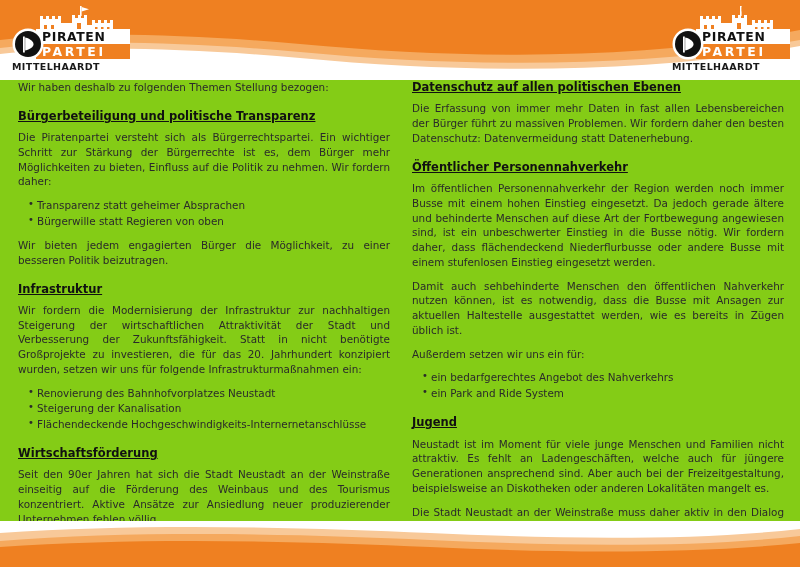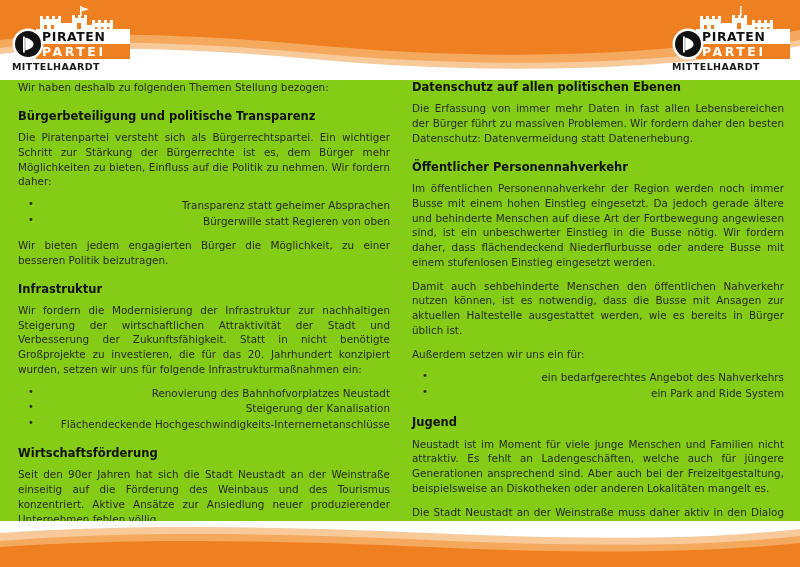--- a/index.html
+++ b/index.html
@@ -79,20 +79,21 @@
   .col-left  { left: 18px; }
   .col-right { left: 412px; }
 
   h2.section-title {
     font-size: 11.5px;
     font-weight: bold;
     color: #111111;
     margin: 0 0 7px 0;
     line-height: 1.25;
     font-family: "DejaVu Sans", sans-serif;
+    text-decoration: underline;
   }
   p.para {
     font-size: 10.4px;
     line-height: 1.42;
     color: #2a2a2a;
     margin: 0 0 9px 0;
     text-align: justify;
     font-family: "DejaVu Sans", sans-serif;
   }
   p.para.lead { margin-bottom: 14px; }
@@ -102,21 +103,20 @@
     padding: 0 0 0 10px;
     list-style: none;
   }
   ul.bullets li {
     font-size: 10.4px;
     line-height: 1.48;
     color: #2a2a2a;
     position: relative;
     padding-left: 9px;
     font-family: "DejaVu Sans", sans-serif;
-    text-align: right;
   }
   ul.bullets li::before {
     content: "\2022";
     position: absolute;
     left: 0;
     top: -1px;
     font-size: 10px;
     color: #2a2a2a;
   }
 
@@ -261,21 +261,21 @@
 
     <div class="column col-right">
       <div id="right-sections">
           <div class="block">
             <h2 class="section-title">Datenschutz auf allen politischen Ebenen</h2>
             <p class="para">Die Erfassung von immer mehr Daten in fast allen Lebensbereichen der Bürger führt zu massiven Problemen. Wir fordern daher den besten Datenschutz: Datenvermeidung statt Datenerhebung.</p>
           </div>
           <div class="block">
             <h2 class="section-title">Öffentlicher Personennahverkehr</h2>
             <p class="para">Im öffentlichen Personennahverkehr der Region werden noch immer Busse mit einem hohen Einstieg eingesetzt. Da jedoch gerade ältere und behinderte Menschen auf diese Art der Fortbewegung angewiesen sind, ist ein unbeschwerter Einstieg in die Busse nötig. Wir fordern daher, dass flächendeckend Niederflurbusse oder andere Busse mit einem stufenlosen Einstieg eingesetzt werden.</p>
-            <p class="para">Damit auch sehbehinderte Menschen den öffentlichen Nahverkehr nutzen können, ist es notwendig, dass die Busse mit Ansagen zur aktuellen Haltestelle ausgestattet werden, wie es bereits in Bürger üblich ist.</p>
+            <p class="para">Damit auch sehbehinderte Menschen den öffentlichen Nahverkehr nutzen können, ist es notwendig, dass die Busse mit Ansagen zur aktuellen Haltestelle ausgestattet werden, wie es bereits in Zügen üblich ist.</p>
             <p class="para">Außerdem setzen wir uns ein für:</p>
             <ul class="bullets">
               <li>ein bedarfgerechtes Angebot des Nahverkehrs</li>
               <li>ein Park and Ride System</li>
             </ul>
           </div>
           <div class="block">
             <h2 class="section-title">Jugend</h2>
             <p class="para">Neustadt ist im Moment für viele junge Menschen und Familien nicht attraktiv. Es fehlt an Ladengeschäften, welche auch für jüngere Generationen ansprechend sind. Aber auch bei der Freizeitgestaltung, beispielsweise an Diskotheken oder anderen Lokalitäten mangelt es.</p>
             <p class="para">Die Stadt Neustadt an der Weinstraße muss daher aktiv in den Dialog mit den Jugendlichen treten. Es ist zu prüfen auf welchen städtischen Grundstücken eine Ausweitung des Abendangebots stattfinden kann. Etwaige Grundstücke oder Gebäude sollen möglichen Investoren zu attraktiven Konditionen angeboten werden.</p>

